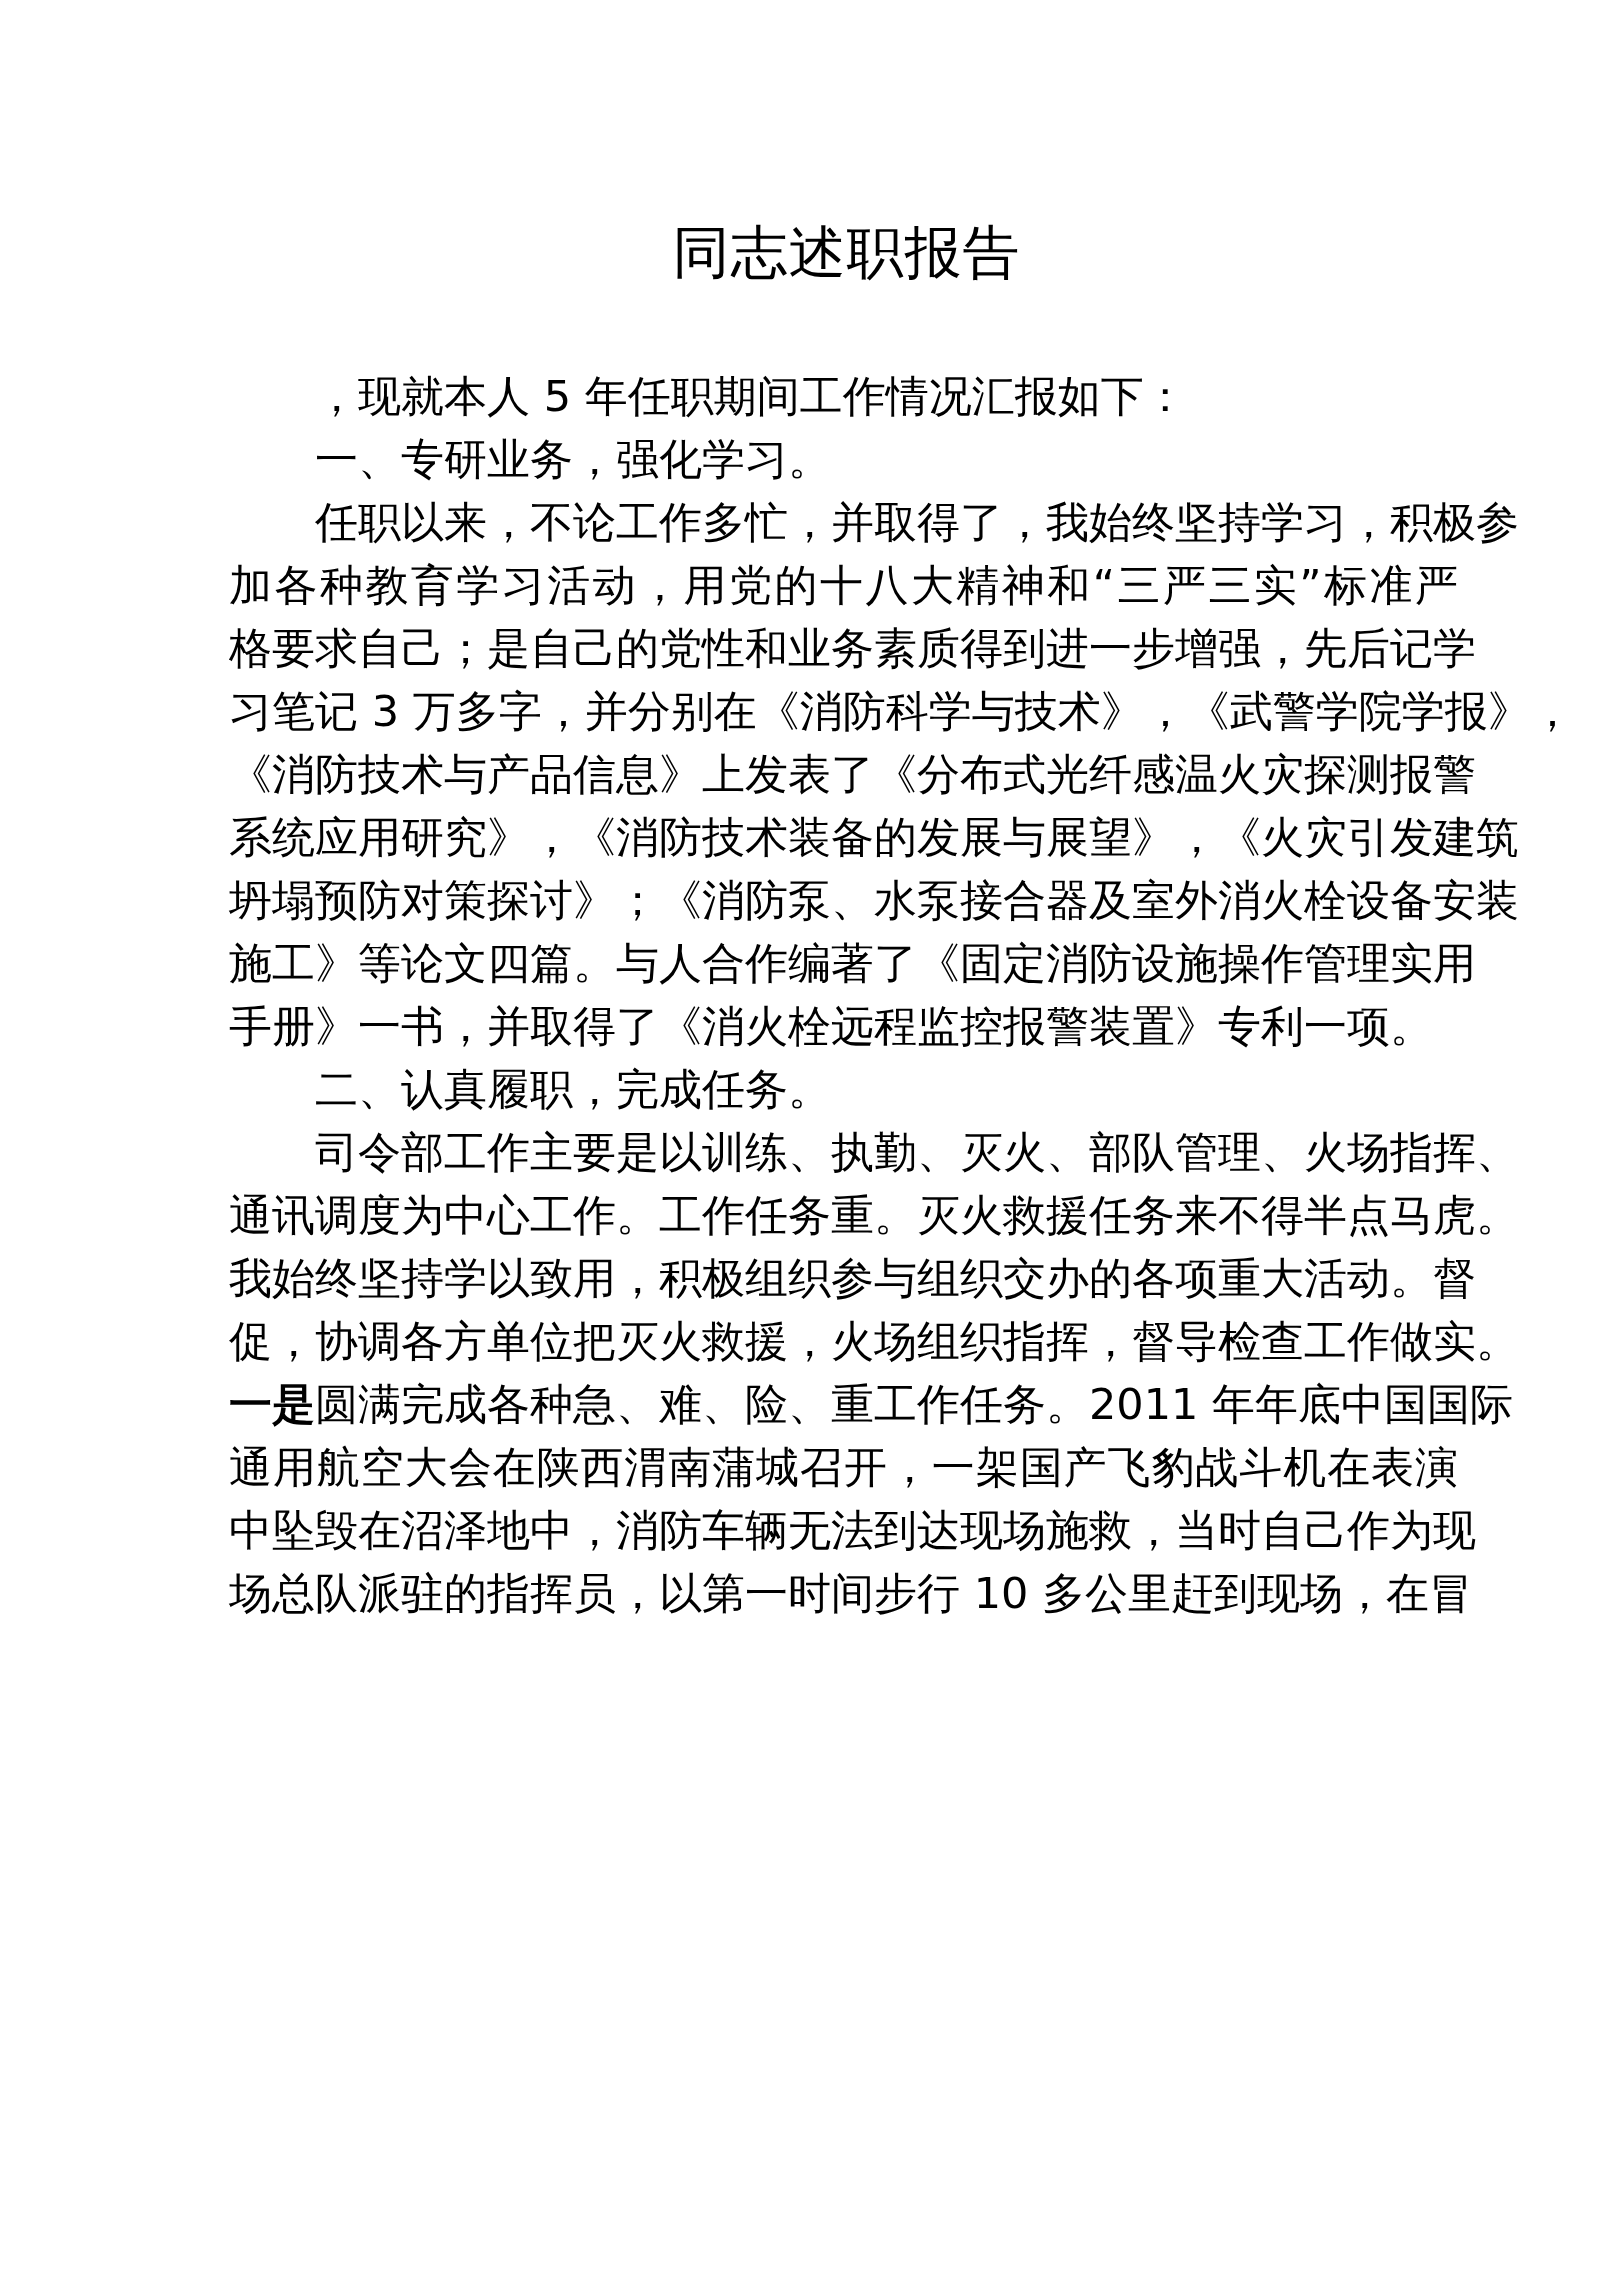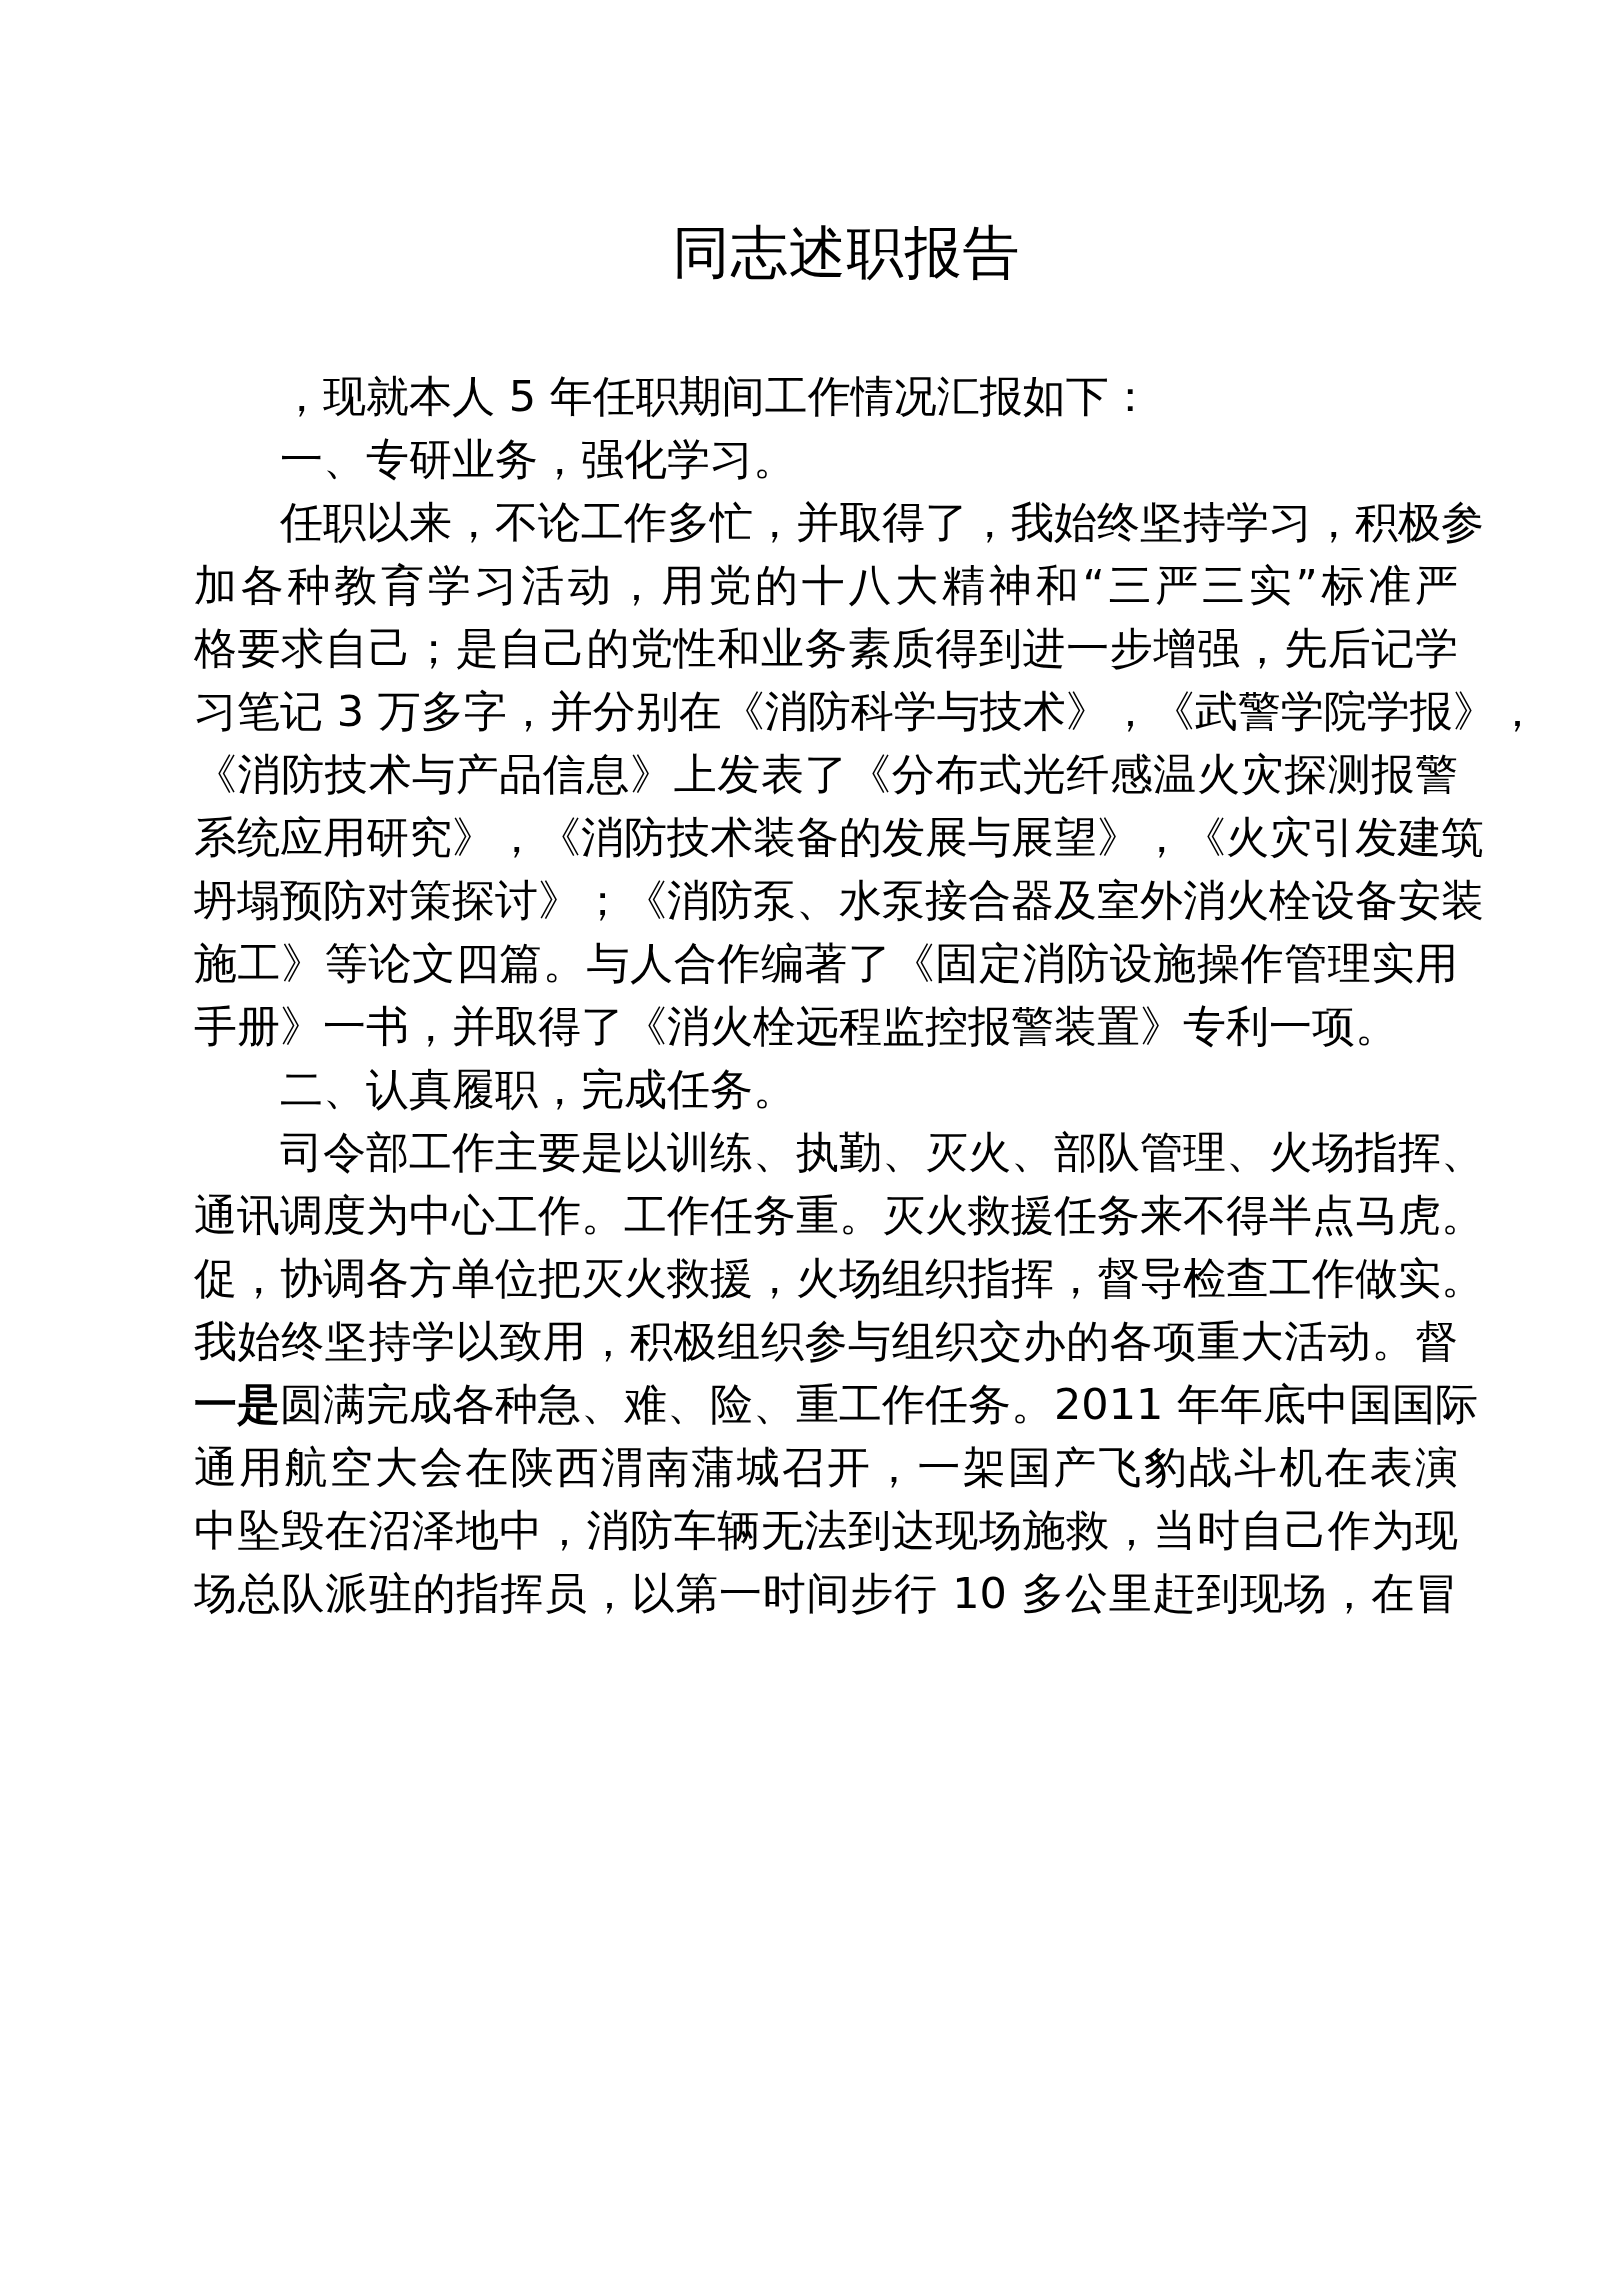--- a/index.html
+++ b/index.html
@@ -43,20 +43,21 @@
       width: 1264px;
     }
     .line {
       display: block;
       height: 63px;
       line-height: 63px;
       font-size: 43px;
       white-space: nowrap;
       text-align: justify;
       text-align-last: justify;
+      margin-left: 35px;
     }
     .line.indent {
       padding-left: 86px;
     }
     .line.last {
       text-align-last: left;
     }
     .bold {
       font-weight: bold;
     }
@@ -75,21 +76,21 @@
     <div class="line"><span>格要求自己；是自己的党性和业务素质得到进一步增强，先后记学</span></div>
     <div class="line"><span>习笔记 3 万多字，并分别在《消防科学与技术》，《武警学院学报》，</span></div>
     <div class="line"><span>《消防技术与产品信息》上发表了《分布式光纤感温火灾探测报警</span></div>
     <div class="line"><span>系统应用研究》，《消防技术装备的发展与展望》，《火灾引发建筑</span></div>
     <div class="line"><span>坍塌预防对策探讨》；《消防泵、水泵接合器及室外消火栓设备安装</span></div>
     <div class="line"><span>施工》等论文四篇。与人合作编著了《固定消防设施操作管理实用</span></div>
     <div class="line last"><span>手册》一书，并取得了《消火栓远程监控报警装置》专利一项。</span></div>
     <div class="line indent last"><span>二、认真履职，完成任务。</span></div>
     <div class="line indent"><span>司令部工作主要是以训练、执勤、灭火、部队管理、火场指挥、</span></div>
     <div class="line"><span>通讯调度为中心工作。工作任务重。灭火救援任务来不得半点马虎。</span></div>
+    <div class="line"><span>我始终坚持学以致用，积极组织参与组织交办的各项重大活动。督</span></div>
     <div class="line"><span>促，协调各方单位把灭火救援，火场组织指挥，督导检查工作做实。</span></div>
-    <div class="line"><span>我始终坚持学以致用，积极组织参与组织交办的各项重大活动。督</span></div>
     <div class="line"><span class="bold">一是</span><span>圆满完成各种急、难、险、重工作任务。2011 年年底中国国际</span></div>
     <div class="line"><span>通用航空大会在陕西渭南蒲城召开，一架国产飞豹战斗机在表演</span></div>
     <div class="line"><span>中坠毁在沼泽地中，消防车辆无法到达现场施救，当时自己作为现</span></div>
     <div class="line"><span>场总队派驻的指挥员，以第一时间步行 10 多公里赶到现场，在冒</span></div>
   </div>
 </div>
 
 
 </body></html>

